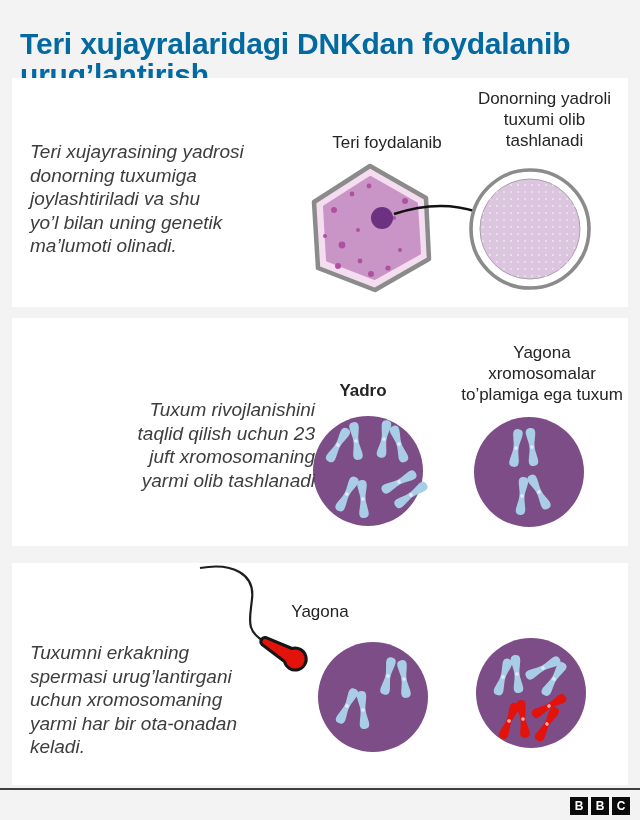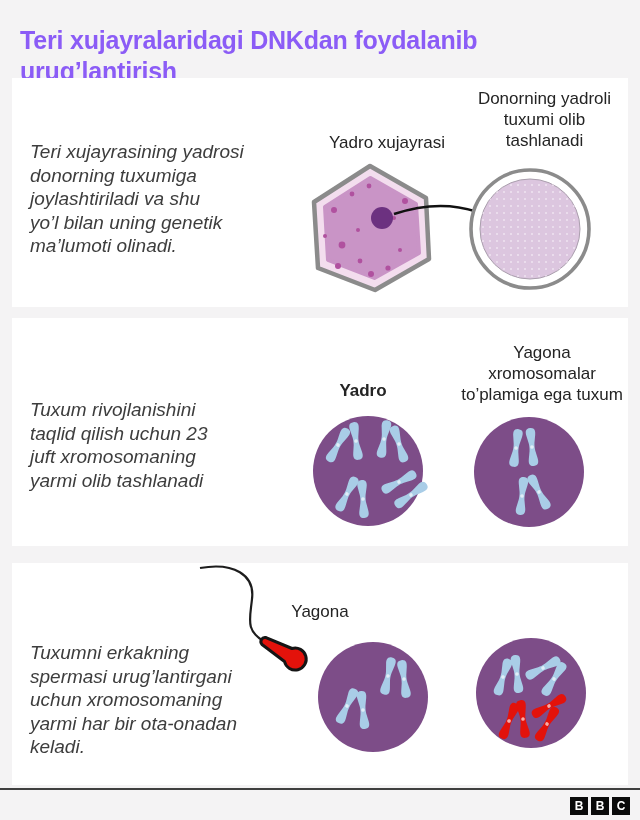--- a/index.html
+++ b/index.html
@@ -5,36 +5,36 @@
   html,body{margin:0;padding:0;}
   body{
     width:640px;height:820px;position:relative;
     background:#f4f3f4;
     font-family:"Liberation Sans","DejaVu Sans",sans-serif;
     overflow:hidden;
   }
   .pre{white-space:pre-line;}
   .page-title{
     position:absolute;left:20px;top:8px;width:575px;
-    font-size:25px;font-weight:700;line-height:31px;color:#8b5cf6;
+    font-size:30px;font-weight:700;line-height:31px;color:#0369a1;
     letter-spacing:-.2px;
   }
   .panel{
     position:absolute;left:12px;width:616px;background:#ffffff;
   }
   #panel-1{top:78px;height:229px;}
   #panel-2{top:318px;height:228px;}
   #panel-3{top:563px;height:222px;}
   .panel-svg{position:absolute;left:0;top:0;width:616px;height:100%;}
   .body-text{
     position:absolute;left:18px;width:285px;
     font-size:19px;line-height:23.5px;color:#3d3d3d;font-style:italic;
   }
   #panel-1 .body-text{top:62px;}
-  #panel-2 .body-text{top:80px;}
+  #panel-2 .body-text{top:80px;text-align:right;}
   #panel-3 .body-text{top:58px;margin-top:20px;}
   .diagram-label{
     position:absolute;font-size:17px;line-height:21px;color:#242424;
     text-align:center;
   }
   .lbl-skin-cell{left:295px;top:54px;width:160px;}
   .lbl-donor-egg{left:430px;top:10px;width:205px;}
   .lbl-yadro{left:301px;top:62px;width:100px;font-weight:bold;}
   .lbl-yagona{left:425px;top:24px;width:210px;}
   .lbl-sperma{left:262px;top:38px;width:92px;}
@@ -100,21 +100,21 @@
       <circle cx="518" cy="151" r="59" fill="#ffffff" stroke="#8b8b8b" stroke-width="3.6"></circle>
       <circle cx="518" cy="151" r="50" fill="#dcc6df" stroke="#aa9fad" stroke-width="1"></circle>
       <circle cx="518" cy="151" r="50" fill="url(#speckle)"></circle>
     </g>
   </svg>
   <div class="body-text pre">Teri xujayrasining yadrosi
 donorning tuxumiga
 joylashtiriladi va shu
 yo’l bilan uning genetik
 ma’lumoti olinadi.</div>
-  <div class="diagram-label lbl-skin-cell pre">Yadro xujayrasi</div>
+  <div class="diagram-label lbl-skin-cell pre">Teri foydalanib</div>
   <div class="diagram-label lbl-donor-egg pre">Donorning yadroli
 tuxumi olib
 tashlanadi</div>
 </section>
 
 <section class="panel" id="panel-2">
   <svg class="panel-svg" viewBox="0 0 616 228">
 
     <g>
       <circle cx="356" cy="153" r="55" fill="#7d4d88"></circle>

